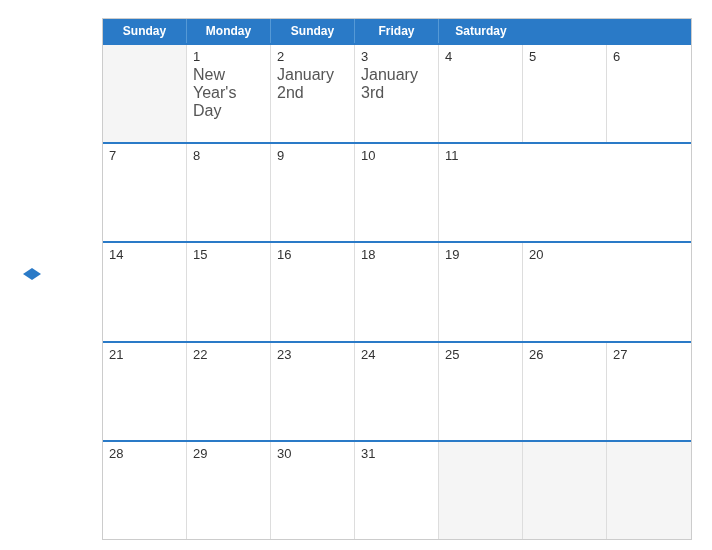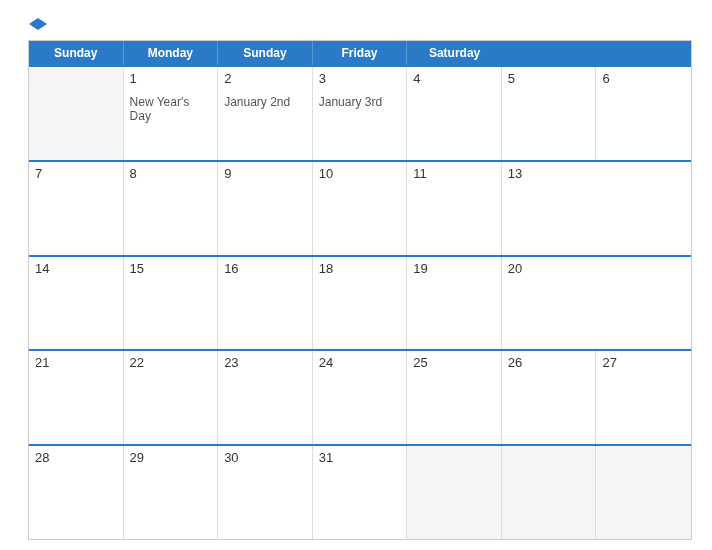--- a/index.html
+++ b/index.html
@@ -6,23 +6,23 @@
     body {
       width: 712px;
       height: 550px;
       background: #fff;
       font-family: Arial, sans-serif;
       overflow: hidden;
     }
     .page {
       width: 712px;
       height: 550px;
-      padding: 18px 20px 10px 28px;
-      display: flex;
-      flex-direction: column;
+      padding: 18px 20px 10px 22px;
+      display: flex;
+      flex-direction: row;
     }
     .header {
       display: flex;
       align-items: center;
       justify-content: space-between;
       margin-bottom: 8px;
     }
     .logo-text-general {
       font-size: 13px;
       color: #333;
@@ -99,24 +99,24 @@
     }
     .cal-cell.empty {
       background: #f5f5f5;
     }
     .day-number {
       font-size: 13px;
       color: #333;
       display: block;
     }
     .event-label {
-      font-size: 12px;
+      font-size: 16px;
       color: #555;
       display: block;
-      margin-top: 9px;
+      margin-top: 2px;
     }
     .logo-wrapper {
       display: flex;
       flex-direction: column;
       align-items: flex-start;
     }
     .logo-line1 {
       display: flex;
       align-items: center;
     }
@@ -187,23 +187,20 @@
           </div>
           <div class="cal-cell">
             <span class="day-number">9</span>
           </div>
           <div class="cal-cell">
             <span class="day-number">10</span>
           </div>
           <div class="cal-cell">
             <span class="day-number">11</span>
           </div>
-          <div class="cal-cell">
-            <span class="day-number">13</span>
-          </div>
         </div>
         <div class="cal-week">
           <div class="cal-cell">
             <span class="day-number">14</span>
           </div>
           <div class="cal-cell">
             <span class="day-number">15</span>
           </div>
           <div class="cal-cell">
             <span class="day-number">16</span>

